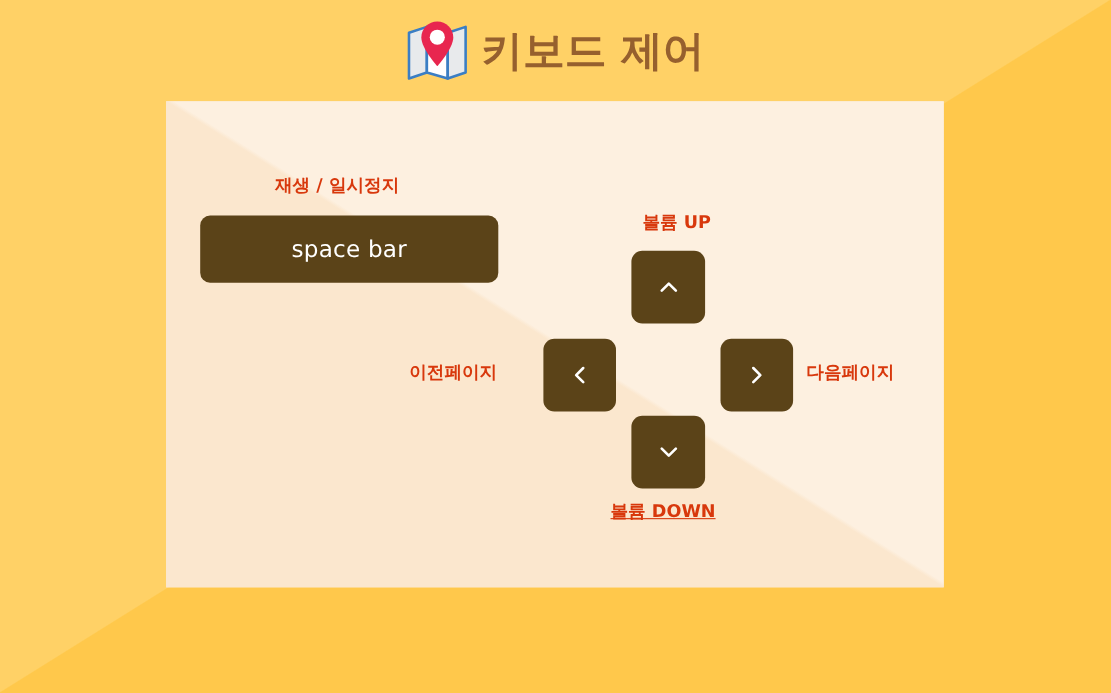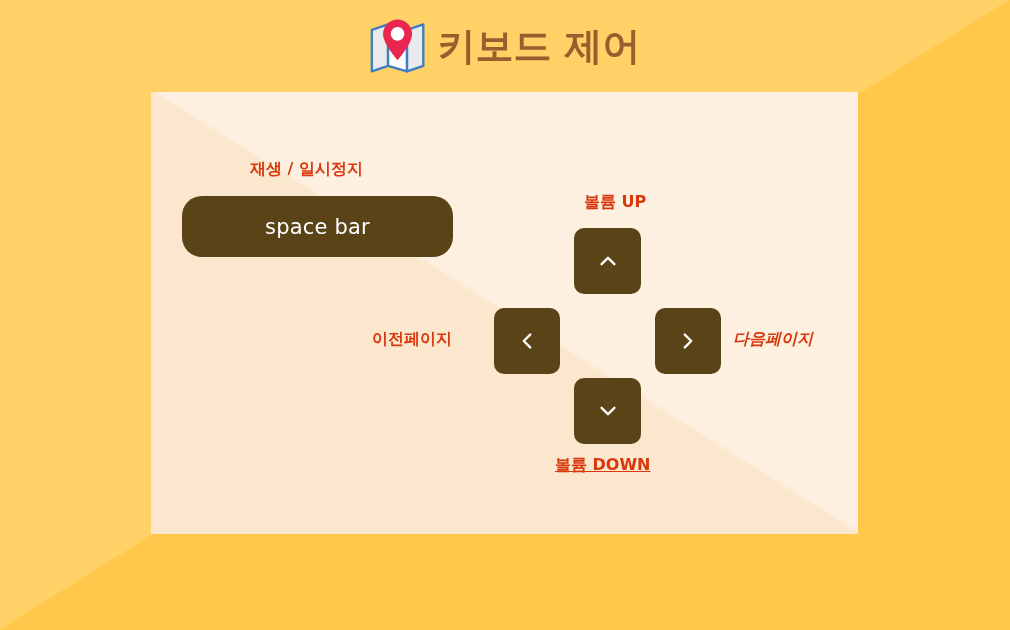--- a/index.html
+++ b/index.html
@@ -104,21 +104,21 @@
     justify-content: center;
     z-index: 6;
     border: none;
   }
 
   #key-space {
     left: 182px;
     top: 196px;
     width: 271px;
     height: 61px;
-    border-radius: 20px;
+    border-radius: 9px;
     font-family: "DejaVu Sans", "Liberation Sans", sans-serif;
     font-size: 21px;
     font-weight: normal;
     letter-spacing: 0.2px;
   }
 
   #key-up    { left: 574px; top: 228px; width: 67px; height: 66px; }
   #key-left  { left: 494px; top: 308px; width: 66px; height: 66px; }
   #key-right { left: 655px; top: 308px; width: 66px; height: 66px; }
   #key-down  { left: 574px; top: 378px; width: 67px; height: 66px; }
@@ -137,21 +137,21 @@
     font-size: 16px;
     font-weight: bold;
     color: #D8380C;
     white-space: nowrap;
     line-height: 1;
   }
 
   #label-space { left: 250px; top: 161px; }
   #label-up    { left: 584px; top: 194px; text-align: right; }
   #label-left  { left: 372px; top: 331px; }
-  #label-right { left: 733px; top: 331px; font-style: italic; }
+  #label-right { left: 733px; top: 331px; }
   #label-down  { left: 555px; top: 457px; text-decoration: underline; }
 </style>
 </head>
 <body>
 
 <div id="bg-base"></div>
 <div id="bg-diagonal"></div>
 
 <div id="header">
 

